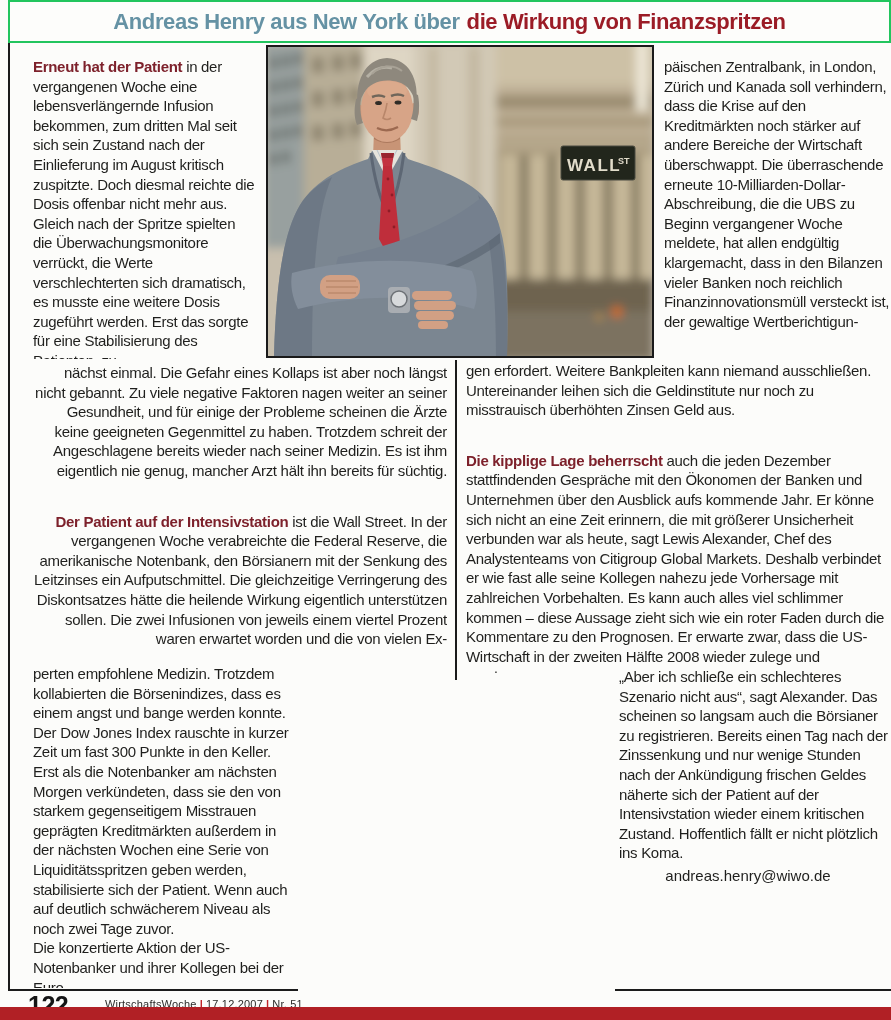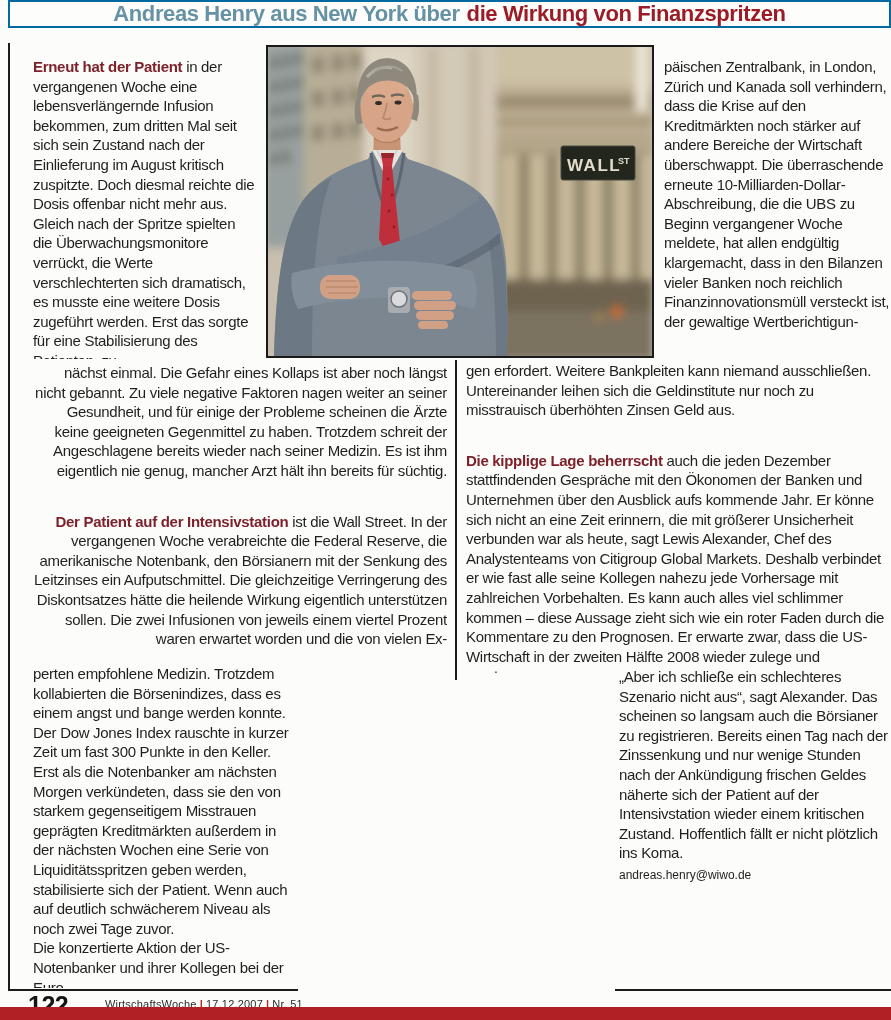--- a/index.html
+++ b/index.html
@@ -1,20 +1,20 @@
 <!DOCTYPE html>
 <html><head>
 <meta charset="utf-8">
 <style>
   html,body{margin:0;padding:0;background:#ffffff;}
   .page{position:relative;width:891px;height:1020px;background:#fcfcfa;overflow:hidden;
         font-family:"Liberation Sans",sans-serif;}
   
-  .titlebox{position:absolute;left:8px;top:0;width:883px;height:28px;box-sizing:border-box;
-            border:2px solid #0369a1;background:#fdfdfb;display:flex;align-items:center;justify-content:center;}
+  .titlebox{position:absolute;left:8px;top:0;width:883px;height:43px;box-sizing:border-box;
+            border:2px solid #22c55e;background:#fdfdfb;display:flex;align-items:center;justify-content:center;}
   .title{margin:0;font-size:22px;font-weight:700;letter-spacing:-0.4px;white-space:nowrap;}
   .t-blue{color:#6592a4;margin-right:7px;}
   .t-red{color:#9b1c26;}
   
   .left-rule{position:absolute;left:8px;top:43px;width:2px;height:947px;background:#1b1b1b;}
   .divider{position:absolute;left:455px;top:360px;width:2px;height:320px;background:#1b1b1b;}
   .frl{position:absolute;left:8px;top:989px;width:290px;height:2px;background:#1b1b1b;}
   .frr{position:absolute;left:615px;top:989px;width:276px;height:2px;background:#1b1b1b;}
   .redbar{position:absolute;left:0;top:1007px;width:891px;height:13px;background:#b12025;}
   
@@ -25,21 +25,21 @@
         overflow:hidden;text-align:left;}
   .tcol p{margin:0;}
   .tcol p.gap{margin-top:31px;}
   .lead{font-weight:700;color:#7d212b;}
   .col-c1{left:33px;top:57px;width:224px;height:302px;}
   .col-c2{left:664px;top:57px;width:226px;height:302px;}
   .col-wl{left:33px;top:363px;width:414px;height:303px;text-align:right;}
   .col-wr{left:466px;top:361px;width:424px;height:306px;}
   .col-nl{left:33px;top:664px;width:266px;height:324px;}
   .col-nr{left:619px;top:667px;width:272px;height:320px;}
-  .email{text-align:left;font-size:12px;letter-spacing:0;padding-right:14px;margin-top:3px !important;color:#1f1f1d;}
+  .email{text-align:center;font-size:15px;letter-spacing:0;padding-right:14px;margin-top:3px !important;color:#1f1f1d;}
   .stray{position:absolute;left:494px;top:660px;font-size:14px;color:#2a2a28;}
   
   .pageno{position:absolute;left:28px;top:991px;font-size:25px;font-weight:700;letter-spacing:-0.5px;color:#151515;}
   .meta{position:absolute;left:87px;top:998px;font-size:11px;letter-spacing:0.2px;color:#2b2b29;margin-left:18px;}
   .meta .sep{color:#c2252a;font-weight:700;padding:0 3px;}
 </style>
 </head>
 <body>
 
 <div class="page">

